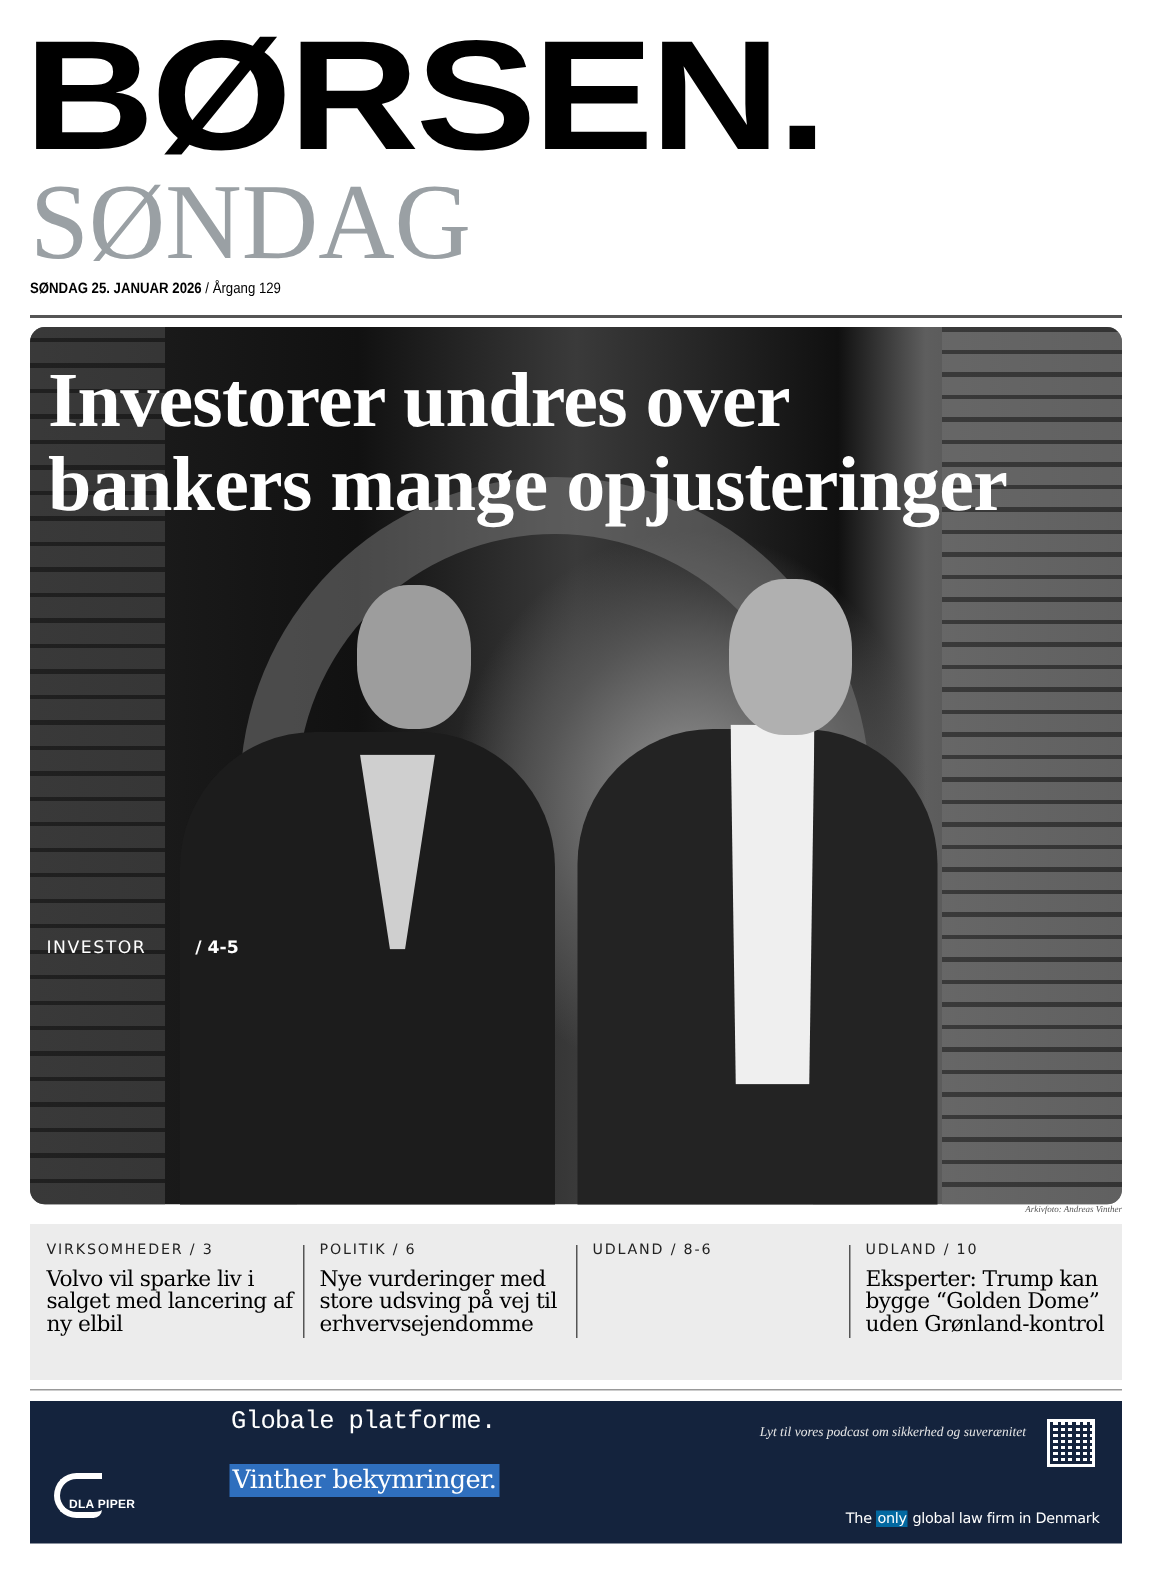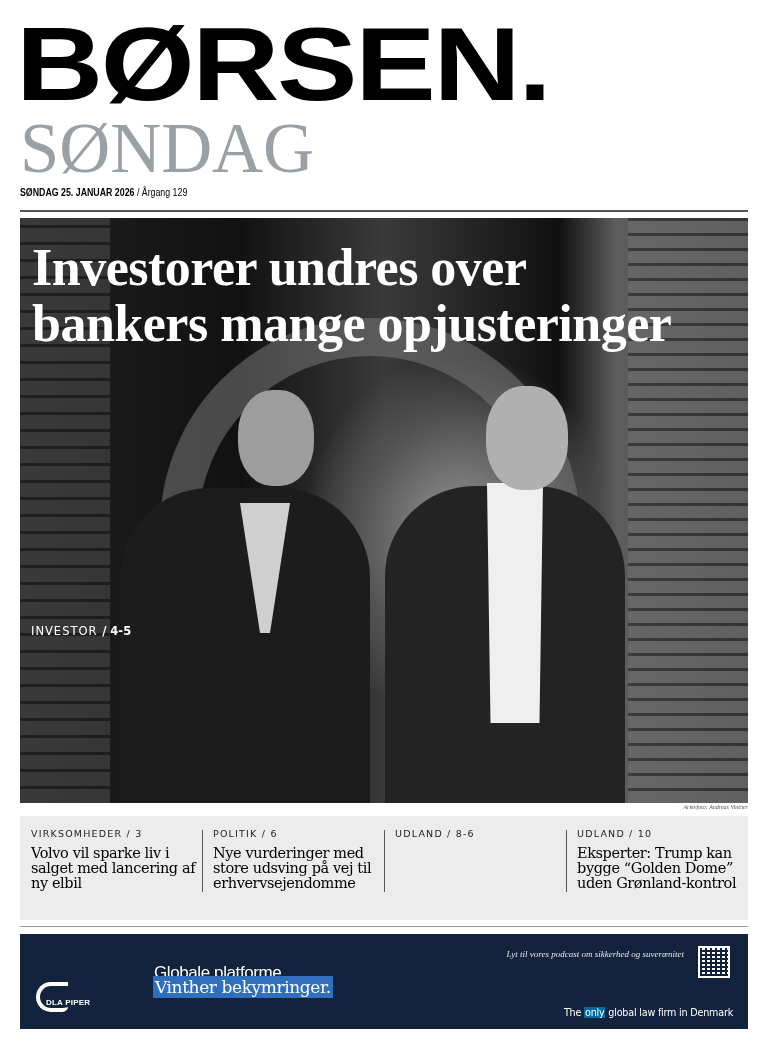--- a/index.html
+++ b/index.html
@@ -25,20 +25,21 @@
   }
   .dateline .date { font-weight: 700; }
   .rule-top { position: absolute; left: 20px; top: 210px; width: 728px; height: 2px; background: #555; }
 
   .hero {
     position: absolute; left: 20px; top: 218px; width: 728px; height: 585px; overflow: hidden;
     background:
       radial-gradient(ellipse 120px 200px at 480px 470px, #d8d8d8 0%, #8a8a8a 40%, transparent 75%),
       radial-gradient(ellipse 200px 230px at 440px 320px, #9a9a9a 0%, #555 50%, transparent 80%),
       linear-gradient(90deg, #2a2a2a 0%, #1a1a1a 12%, #111 30%, #3a3a3a 50%, #101010 74%, #5e5e5e 82%, #444 100%);
+    border-radius: 10px;
   }
   .hero .arch {
     position: absolute; left: 140px; top: 100px; width: 420px; height: 520px;
     border-radius: 210px 210px 0 0; border: 38px solid rgba(120,120,120,0.55);
     border-bottom: none;
   }
   .hero .brick-right {
     position: absolute; right: 0; top: 0; width: 120px; height: 585px;
     background: repeating-linear-gradient(0deg, #6a6a6a 0 12px, #2e2e2e 12px 15px);
     opacity: 0.75;
@@ -60,21 +61,21 @@
     position: absolute; left: 12px; top: 22px; width: 710px;
     font-family: "Liberation Serif", serif; font-size: 52px; line-height: 56px;
     color: #ffffff; letter-spacing: -0.5px; white-space: nowrap;
   }
   .lede {
     position: absolute; left: 11px; top: 404px; width: 330px;
     font-family: "DejaVu Serif", serif; font-size: 12.4px; line-height: 17px; color: #ffffff;
     letter-spacing: -0.35px;
   }
   .lede-ref { margin-top: 1px; font-family: "DejaVu Sans", sans-serif; font-size: 11.5px; letter-spacing: 1px; }
-  .lede-ref .num { font-weight: 700; letter-spacing: 0; }
+  .lede-ref .num { font-weight: 700; letter-spacing: 0; margin-left: 28px; }
   .credit {
     position: absolute; right: 20px; top: 804px;
     font-family: "Liberation Serif", serif; font-style: italic; font-size: 6px; color: #555;
   }
 
   .teasers {
     position: absolute; left: 20px; top: 816px; width: 728px; height: 104px; background: #ececec;
     display: flex;
   }
   .teaser { position: relative; width: 182px; padding: 12px 0 0 11px; }
@@ -87,21 +88,21 @@
   .teaser .title {
     margin-top: 6px; font-family: "DejaVu Serif", serif; font-size: 14.5px; line-height: 15px; color: #000000;
     letter-spacing: -0.4px;
   }
   .rule-bottom { position: absolute; left: 20px; top: 926px; width: 728px; height: 1px; background: #999; }
 
   .ad { position: absolute; left: 20px; top: 934px; width: 728px; height: 95px; background: #14233d; color: #fff; }
   .ad .logo { position: absolute; left: 16px; top: 48px; width: 38px; height: 30px; }
   .ad .logo .frame { position: absolute; left: 0; top: 0; width: 32px; height: 30px; border: 4px solid #fff; border-radius: 16px 6px 6px 16px; border-right: none; border-top-right-radius: 0; }
   .ad .logo-text { position: absolute; left: 26px; top: 64px; font-size: 8px; font-weight: 700; letter-spacing: 0.2px; }
-  .ad .line1 { position: absolute; left: 134px; top: 28px; font-family: Liberation Sans, sans-serif; font-size: 17px; line-height: 22px; letter-spacing: -0.4px; }
+  .ad .line1 { position: absolute; left: 134px; top: 4px; font-family: Liberation Mono, monospace; font-size: 17px; line-height: 22px; letter-spacing: -0.4px; }
   .ad .line2 { position: absolute; left: 133px; top: 42px; font-family: "DejaVu Serif", serif; font-size: 17px; line-height: 22px; background: #2f6fbe; padding: 0 2px; letter-spacing: -0.4px; }
   .ad .podcast { position: absolute; right: 64px; top: 15px; font-family: "Liberation Serif", serif; font-style: italic; font-size: 9px; color: #e6e6e6; }
   .ad .qr {
     position: absolute; right: 18px; top: 12px; width: 32px; height: 32px; background: #fff;
     background-image:
       repeating-linear-gradient(90deg, #14233d 0 2px, transparent 2px 5px),
       repeating-linear-gradient(0deg, #14233d 0 2px, transparent 2px 4px);
     border: 2px solid #fff;
   }
   .ad .tagline { position: absolute; right: 15px; top: 73px; font-family: "DejaVu Sans", sans-serif; font-size: 9.6px; color: #fff; white-space: nowrap; letter-spacing: -0.2px; }

